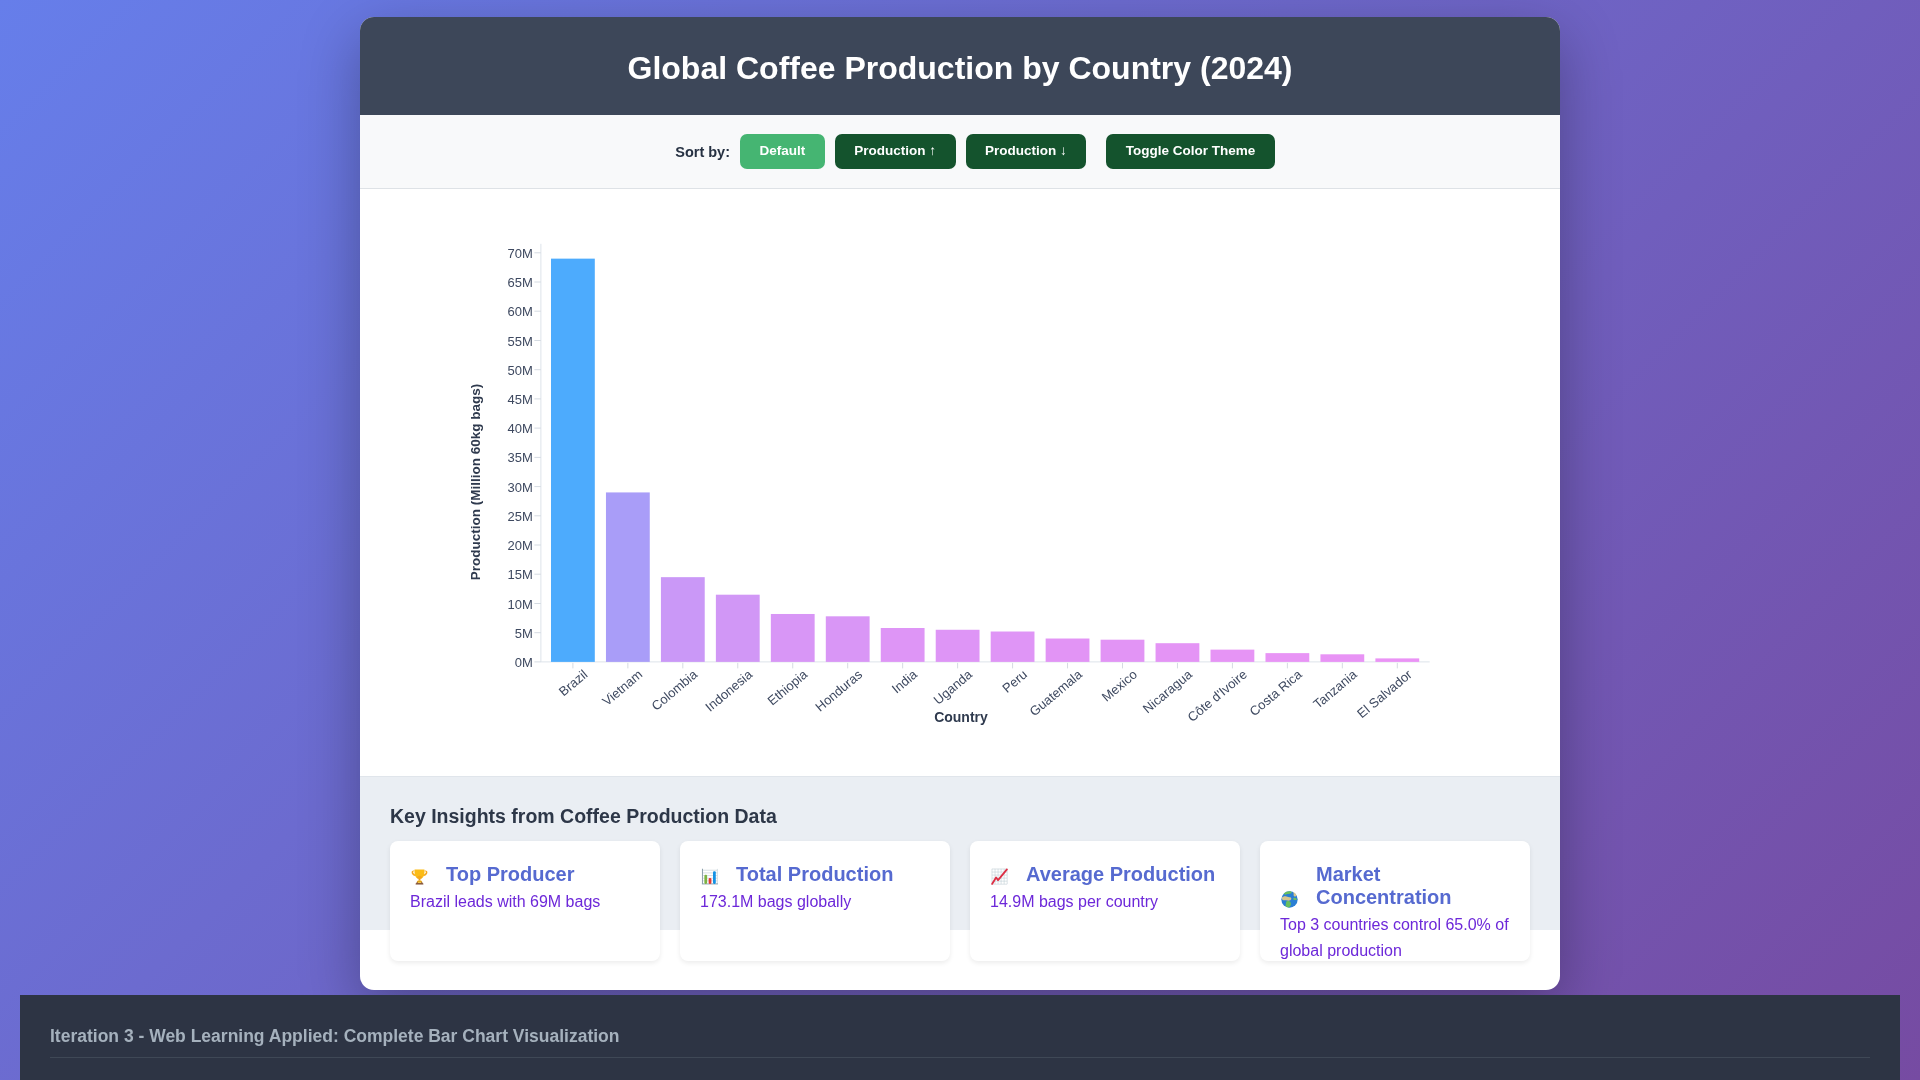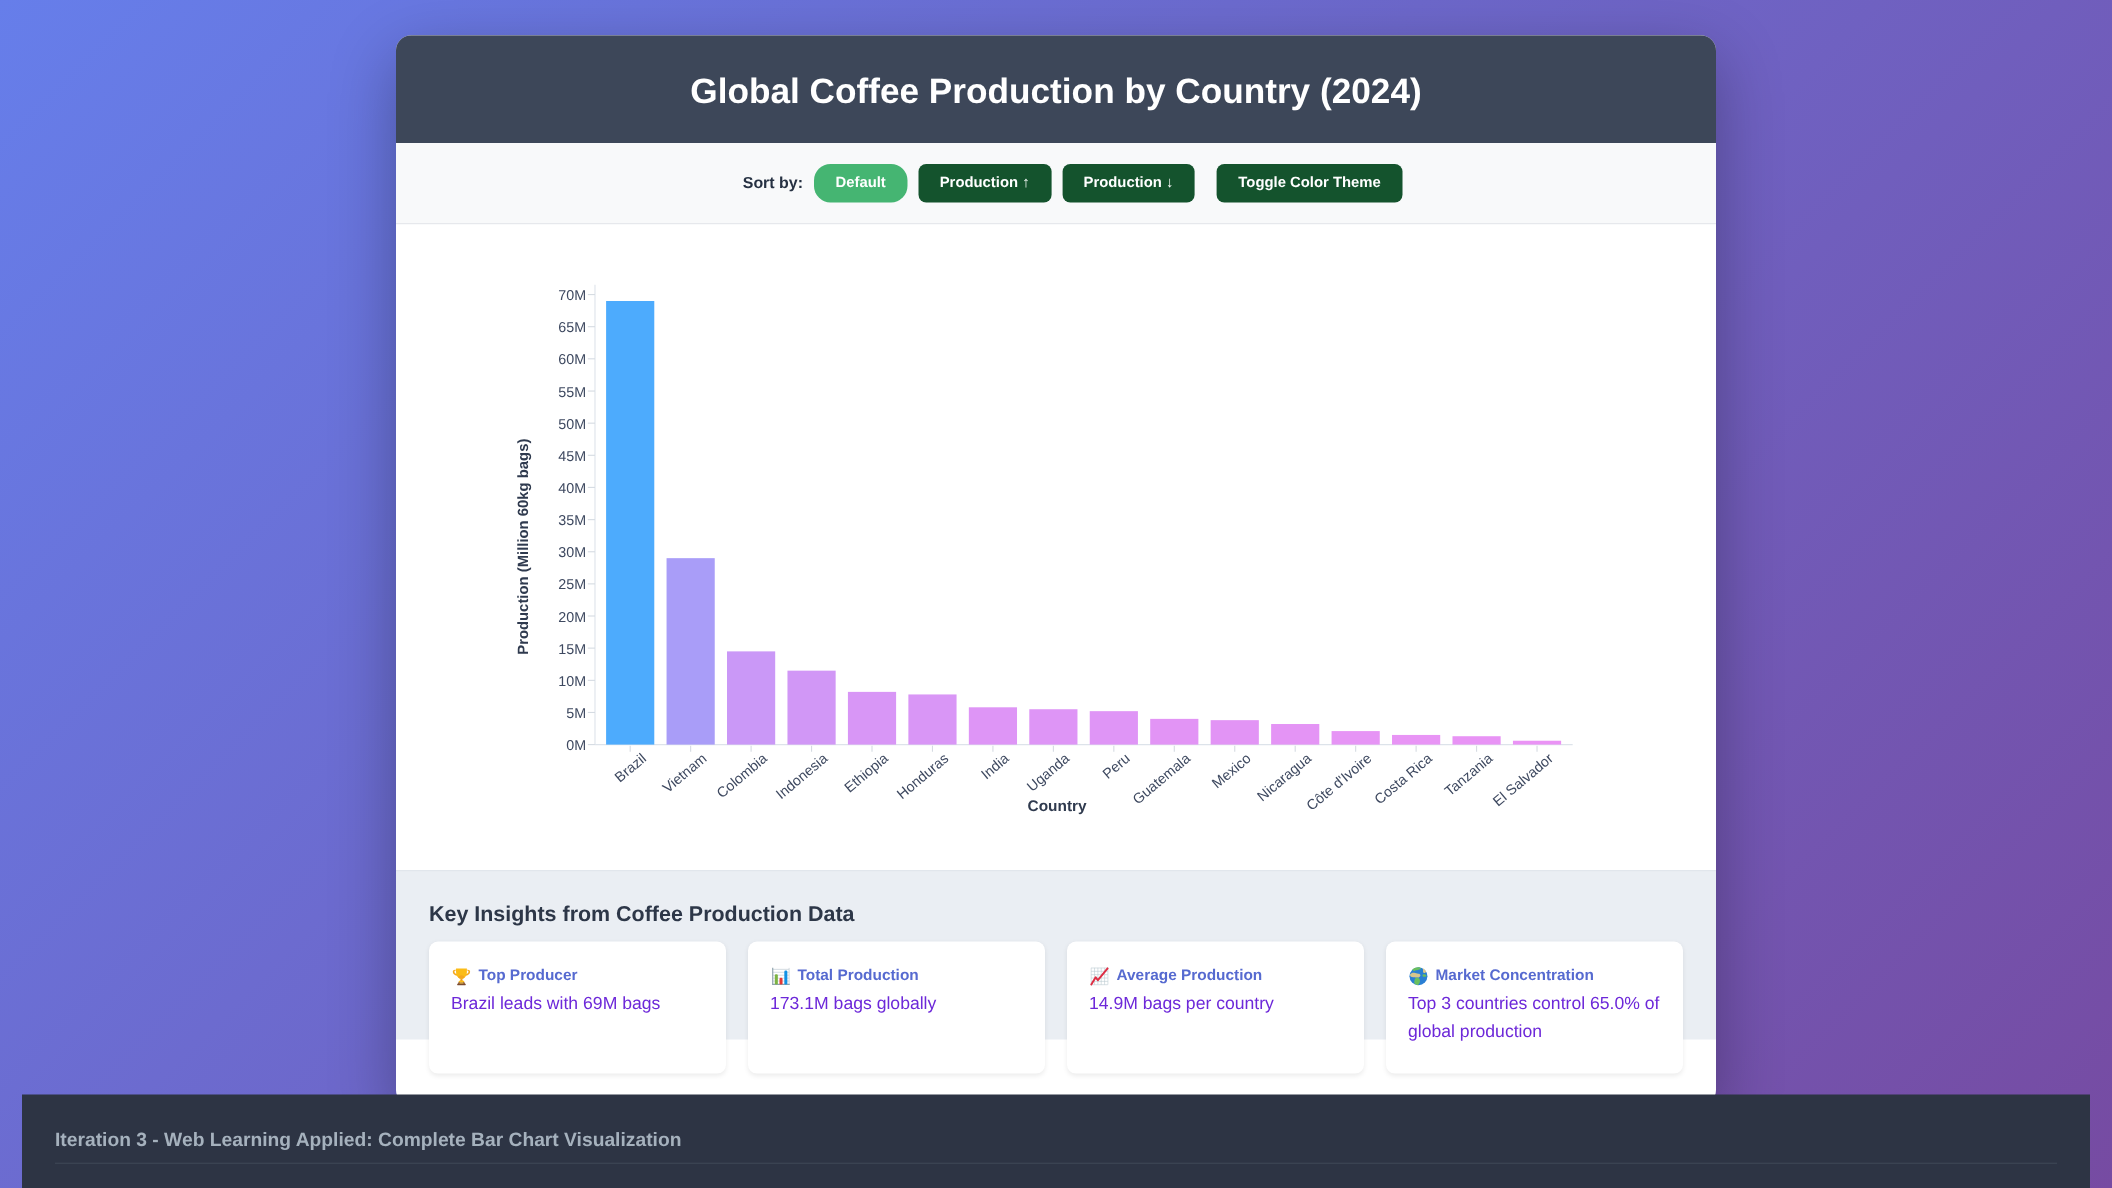--- a/index.html
+++ b/index.html
@@ -4,53 +4,53 @@
 <title>Global Coffee Production</title>
 <style>
 * { margin: 0; padding: 0; box-sizing: border-box; }
 html, body { width: 1920px; height: 1080px; overflow: hidden; }
 body {
   font-family: "Liberation Sans", sans-serif;
   background: linear-gradient(135deg, #667eea 0%, #764ba2 100%);
   position: relative;
 }
 .container {
-  position: absolute; left: 360px; top: 32px; width: 1200px; height: 973px;
+  position: absolute; left: 360px; top: 17px; width: 1200px; height: 973px;
   border-radius: 14px; overflow: hidden; background: #fff;
   box-shadow: 0 20px 60px rgba(0,0,0,.3);
 }
 .header {
   height: 98px; background: #3d4759;
   display: flex; align-items: center; justify-content: center;
 }
 .header h1 { color: #fff; font-size: 32px; font-weight: bold; padding-top: 4px; }
 .toolbar {
   height: 74px; background: #f8f9fa; border-bottom: 1px solid #dee2e6;
   display: flex; align-items: center; justify-content: center; gap: 10px;
 }
 .toolbar .lbl { font-size: 14.5px; font-weight: bold; color: #263142; margin-right: 0px; margin-left: 30px; }
 .btn {
   display: inline-block; border: none; border-radius: 7px; color: #fff;
   font-family: "Liberation Sans", sans-serif; font-size: 13.5px; font-weight: bold;
   padding: 0 19.5px; height: 34.5px; line-height: 34.5px; text-align: center;
 }
-.btn.green { background: #45b572; border-radius: 15px; }
+.btn.green { background: #45b572; }
 .btn.purple { background: #14532d; }
 .chartwrap { height: 587px; background: #fff; }
 .insights {
   height: 154px; background: #eaeef3; border-top: 1px solid #e0e5eb;
   padding: 28px 30px 0 30px;
 }
 .insights h2 { font-size: 19.5px; font-weight: bold; color: #2d3748; margin-bottom: 12.5px; }
 .cards { display: flex; gap: 20px; }
 .card {
   background: #fff; border-radius: 8px; width: 270px; height: 120px;
   box-shadow: 0 2px 5px rgba(0,0,0,.08); padding: 17px 20px;
 }
-.card-title { display: flex; align-items: flex-start; gap: 6px; font-size: 14px; font-weight: bold; color: #566ad0; margin-top: 5px; margin-bottom: 3.5px; }
+.card-title { display: flex; align-items: flex-end; gap: 17px; font-size: 20px; font-weight: bold; color: #566ad0; margin-top: 5px; margin-bottom: 3.5px; }
 .card-title .ic { display: inline-flex; }
 .card-body { font-size: 16px; color: #6d28d9; line-height: 26px; }
 .footer {
   position: absolute; left: 20px; top: 995px; width: 1880px; height: 130px;
   background: #2d3444; color: #a5b1bd; padding: 31px 30px 0 30px;
 }
 .footer p { font-size: 17.5px; font-weight: bold; }
 .footer .line { margin-top: 10px; border-top: 1px solid #3f4856; }
 </style>
 </head>

